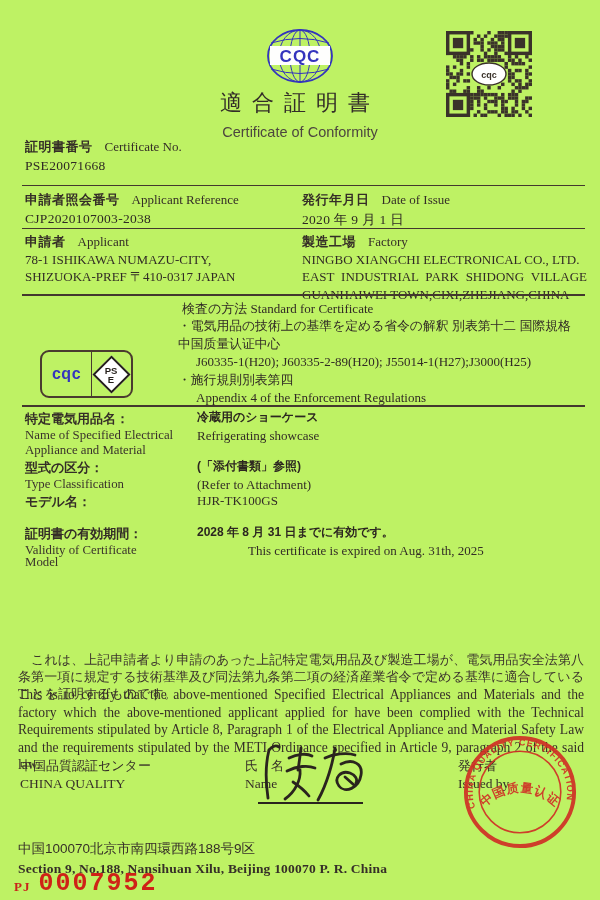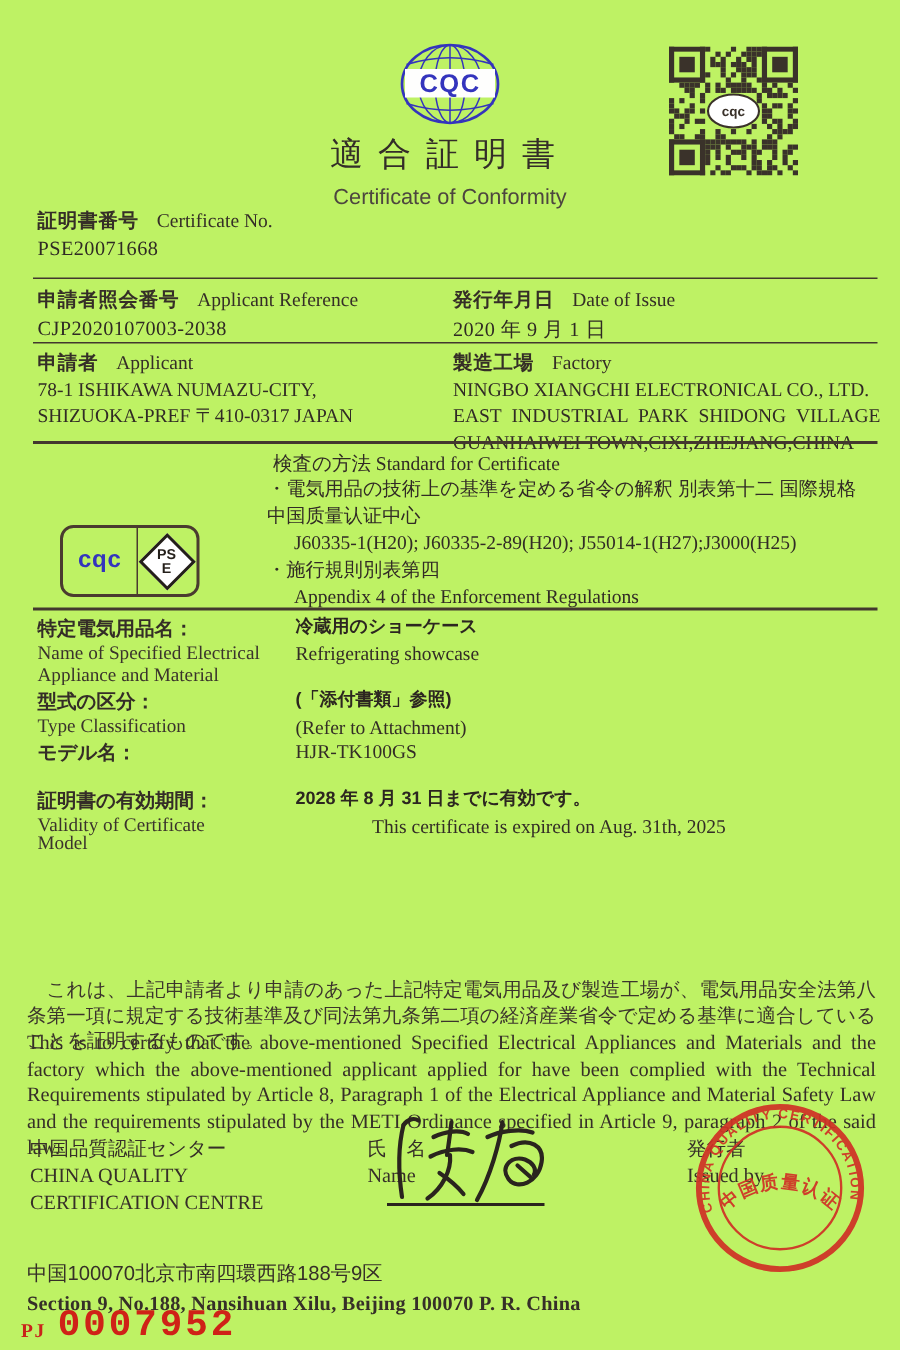--- a/index.html
+++ b/index.html
@@ -384,21 +384,20 @@
   <div class="abs dl-label-en" style="left:25px; top:543px;">Validity of Certificate</div>
   <div class="abs dl-val-jp" style="left:197px; top:524px;">2028 年 8 月 31 日までに有効です。</div>
   <div class="abs dl-val-en" style="left:208px; top:543px;margin-left:40px;">This certificate is expired on Aug. 31th, 2025</div>
 
   <div class="abs body-par jpn">これは、上記申請者より申請のあった上記特定電気用品及び製造工場が、電気用品安全法第八条第一項に規定する技術基準及び同法第九条第二項の経済産業省令で定める基準に適合していることを証明するものです。</div>
   <div class="abs body-par eng">This is to certify that the above-mentioned Specified Electrical Appliances and Materials and the factory which the above-mentioned applicant applied for have been complied with the Technical Requirements stipulated by Article 8, Paragraph 1 of the Electrical Appliance and Material Safety Law and the requirements stipulated by the METI Ordinance specified in Article 9, paragraph 2 of the said law.</div>
 
   <div class="abs" style="left:20px; top:757px;">
     <div class="jp" style="font-size:13px; line-height:18px;">中国品質認証センター</div>
     <div class="en" style="font-size:13.5px; line-height:18px;">CHINA QUALITY</div>
-    <div class="en" style="font-size:13.5px; line-height:18px;">CERTIFICATION  CENTRE</div>
   </div>
 
   <div class="abs" style="left:245px; top:757px; text-align:left;">
     <div class="jp" style="font-size:13px; line-height:18px;">氏　名</div>
     <div class="en" style="font-size:13.5px; line-height:18px;">Name</div>
   </div>
 
   <div class="abs" style="left:255px; top:742px;">
     <svg width="115" height="62" viewBox="0 0 115 62" fill="none" stroke="#2a241e" stroke-width="2.8" stroke-linecap="round">
       <path d="M14 8 C11 20, 10 36, 13 56"></path>

